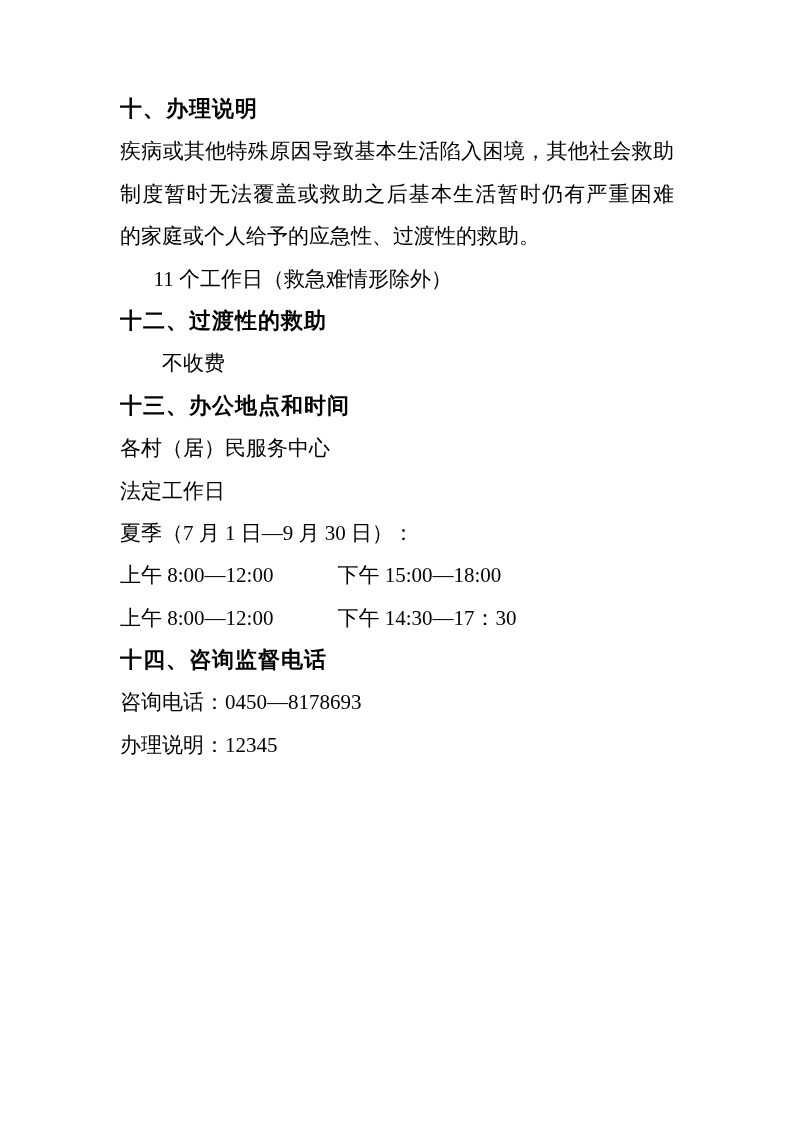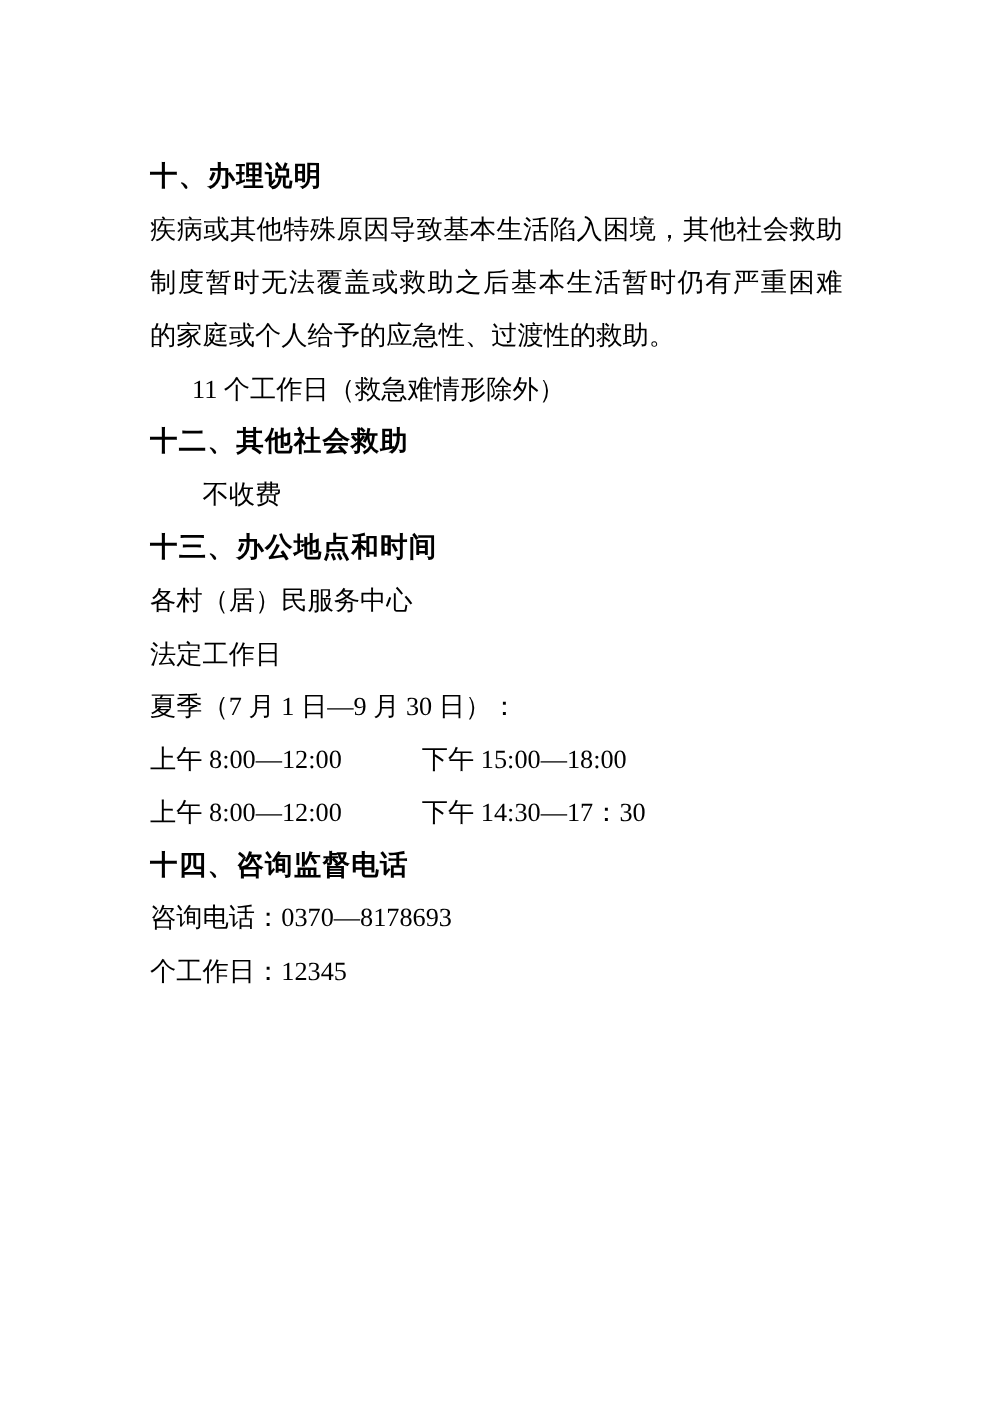--- a/index.html
+++ b/index.html
@@ -11,21 +11,21 @@
     position: relative;
     width: 793px;
     height: 1122px;
     background: #ffffff;
     color: #000000;
     overflow: hidden;
   }
   .content {
     position: absolute;
     left: 120px;
-    top: 120px;
+    top: 88px;
     width: 554px;
   }
   .line {
     height: 42.4px;
     line-height: 42.4px;
     font-size: 21px;
     font-family: "Liberation Serif", "DejaVu Serif", serif;
     color: #000000;
   }
   .heading {
@@ -57,38 +57,38 @@
   <div class="content">
 
     <div class="line heading">十、办理说明</div>
 
     <div class="line just">疾病或其他特殊原因导致基本生活陷入困境，其他社会救助</div>
     <div class="line just">制度暂时无法覆盖或救助之后基本生活暂时仍有严重困难</div>
     <div class="line">的家庭或个人给予的应急性、过渡性的救助。</div>
 
     <div class="line indent-sm">11 个工作日（救急难情形除外）</div>
 
-    <div class="line heading">十二、其他社会救助</div>
+    <div class="line heading">十二、过渡性的救助</div>
     <div class="line indent">不收费</div>
 
     <div class="line heading">十三、办公地点和时间</div>
     <div class="line">各村（居）民服务中心</div>
     <div class="line">法定工作日</div>
 
     <div class="line">夏季（7 月 1 日—9 月 30 日）：</div>
     <div class="line">
       <span>上午 8:00—12:00</span><span class="gap"></span><span>下午 15:00—18:00</span>
     </div>
 
     <div class="line">
       <span>上午 8:00—12:00</span><span class="gap"></span><span>下午 14:30—17：30</span>
     </div>
 
     <div class="line heading">十四、咨询监督电话</div>
     <div class="line">
-      <span>咨询电话：</span><span>0370—8178693</span>
+      <span>咨询电话：</span><span>0450—8178693</span>
     </div>
     <div class="line">
-      <span>个工作日：</span><span>12345</span>
+      <span>办理说明：</span><span>12345</span>
     </div>
 
   </div>
 </div>
 
 </body></html>

